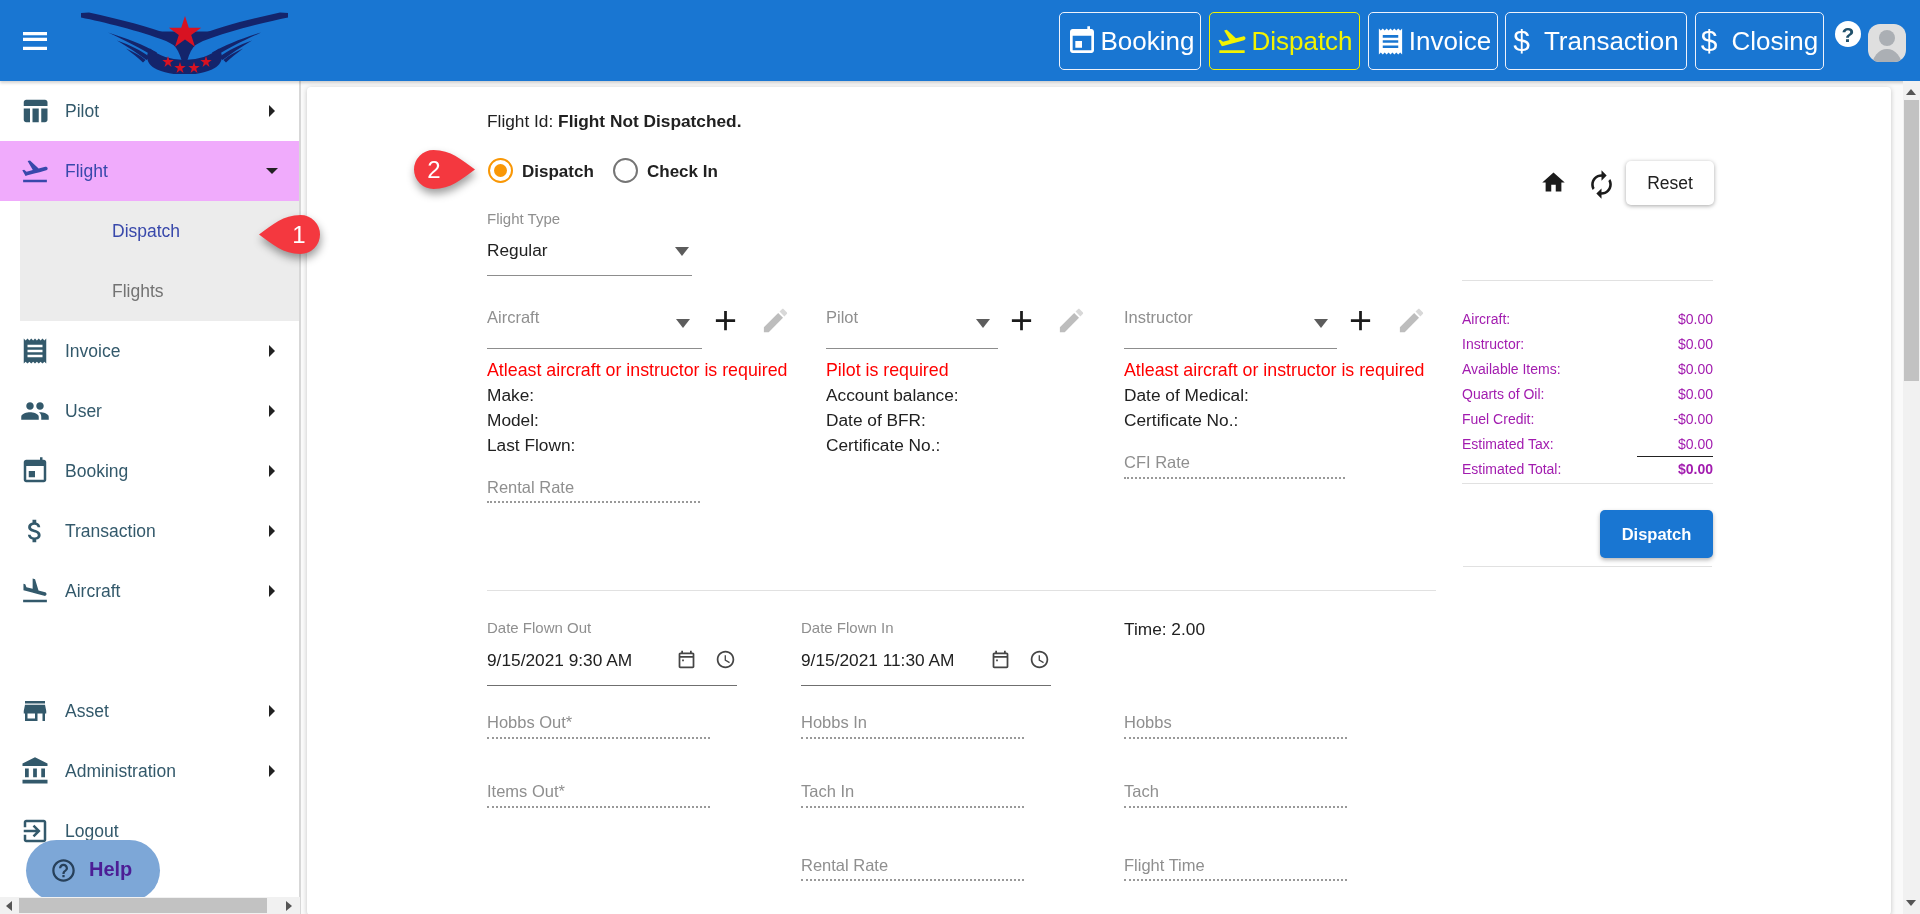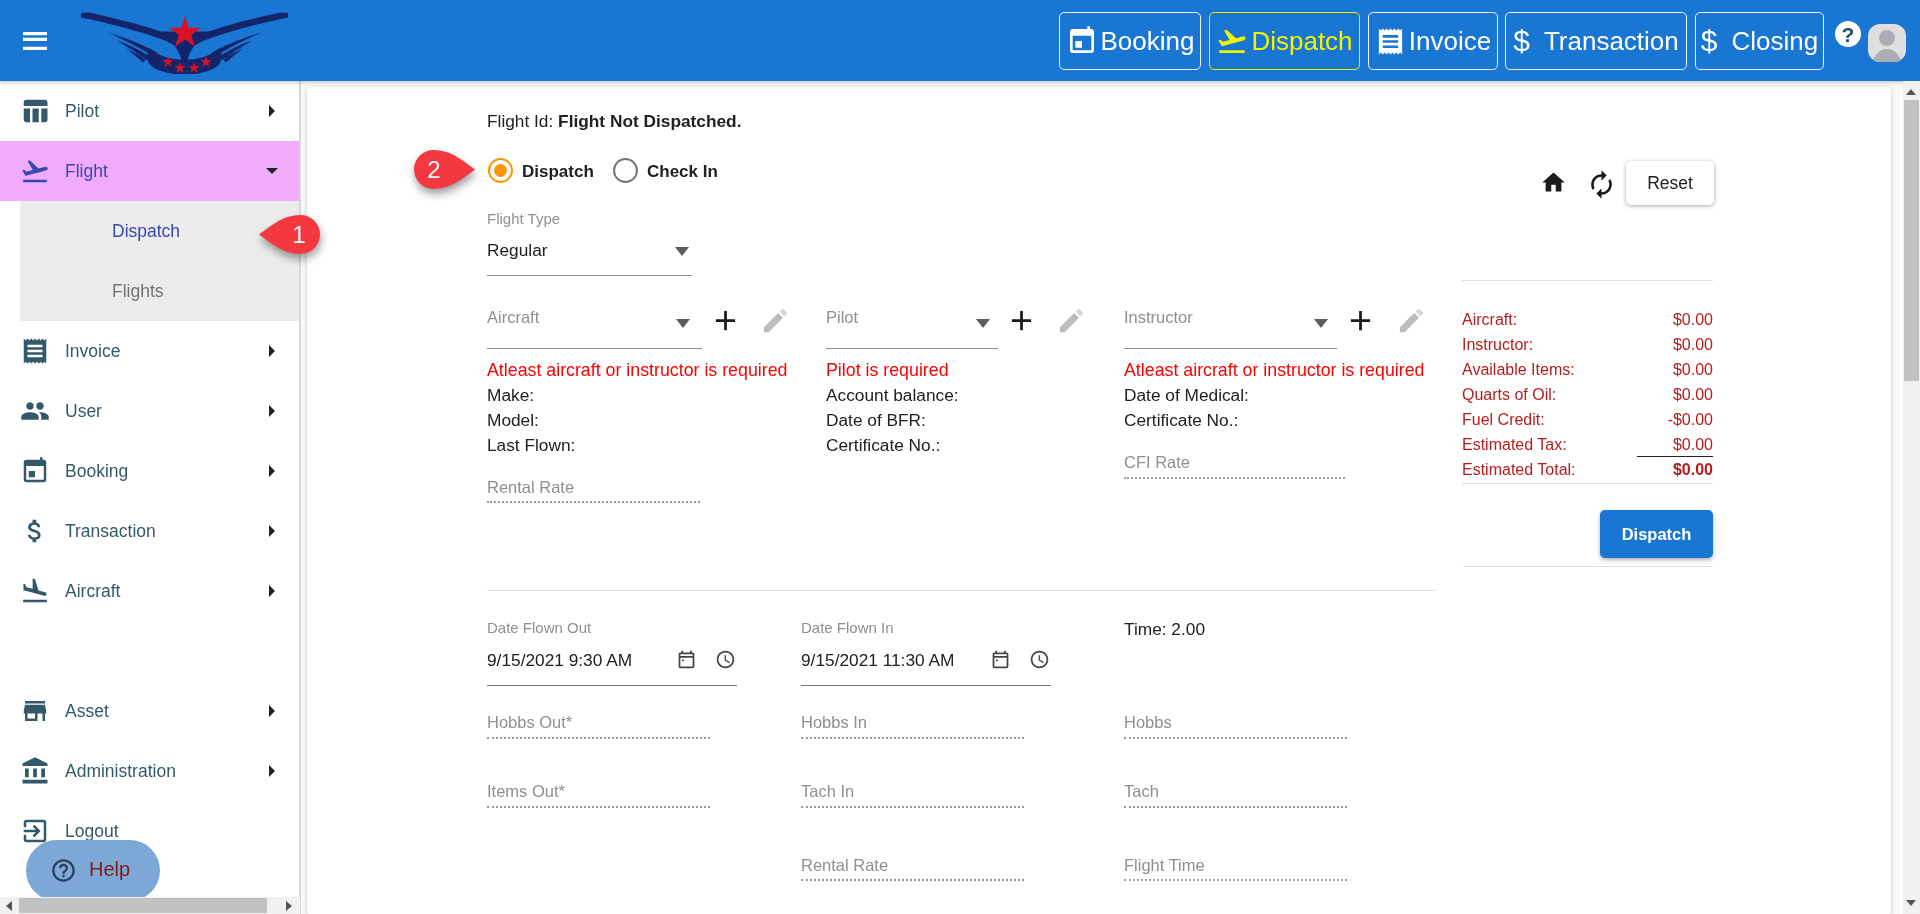--- a/index.html
+++ b/index.html
@@ -19,21 +19,21 @@
 .card{position:absolute;left:307px;top:87px;width:1584px;height:828px;background:#fff;border-radius:4px;box-shadow:0 1px 5px rgba(0,0,0,0.22);z-index:5}
 .glbl{color:#8f8f8f;font-size:15px}
 .glbl2{color:#8f8f8f;font-size:16.5px}
 .dtext{color:#212121;font-size:17.3px}
 .red{color:#fe0000;font-size:17.8px}
 .uline{border-top:1.5px solid #8d8d8d}
 .dotline{border-top:2px dotted #999}
 .divline{border-top:1px solid #e1e1e1}
 .selcaret{width:0;height:0;border-top:9px solid #5c5c5c;border-left:7px solid transparent;border-right:7px solid transparent}
 .radio{width:25px;height:25px;border-radius:50%;position:absolute}
-.sumrow{position:absolute;width:251px;left:1462px;font-size:16px;color:#b91c1c;white-space:nowrap}
+.sumrow{position:absolute;width:251px;left:1462px;font-size:14px;color:#a21caf;white-space:nowrap}
 .sumrow .v{position:absolute;right:0;top:0}
 .vsb{position:absolute;left:1903px;top:81px;width:17px;height:833px;background:#f1f1f1;z-index:40}
 .hsb{position:absolute;left:0;top:897px;width:300px;height:17px;background:#f1f1f1;z-index:40}
 .arrow{width:0;height:0;position:absolute}
 .pin{position:absolute;z-index:50;filter:drop-shadow(1px 5px 4px rgba(0,0,0,0.38))}
 </style>
 </head>
 <body>
 <div class="header">
   <svg class="a" style="left:19px;top:26px" width="32" height="32" viewBox="0 0 24 24" fill="#fff">
@@ -164,21 +164,21 @@
     <svg class="ic" width="30" height="30" viewBox="0 0 24 24" fill="#33596b">
         <path d="M4 10h3v7H4zM10.5 10h3v7h-3zM2 19h20v3H2zM17 10h3v7h-3zM12 1L2 6v2h20V6z"></path>
       </svg>
     <span class="lbl">Administration</span>
       <span class="caret-r"></span>
   </div>
   <div class="a" style="left:26px;top:759px;width:134px;height:61px;border-radius:31px;background:#7da7d7;z-index:60">
     <svg class="a" style="left:24px;top:17px" width="27" height="27" viewBox="0 0 24 24" fill="#27405a">
         <path d="M11 18h2v-2h-2v2zm1-16C6.48 2 2 6.48 2 12s4.48 10 10 10 10-4.48 10-10S17.52 2 12 2zm0 18c-4.41 0-8-3.59-8-8s3.59-8 8-8 8 3.59 8 8-3.59 8-8 8zm0-14c-2.21 0-4 1.79-4 4h2c0-1.1.9-2 2-2s2 .9 2 2c0 2-3 1.75-3 5h2c0-2.25 3-2.5 3-5 0-2.21-1.79-4-4-4z"></path>
       </svg>
-    <span class="a" style="left:63px;top:18px;font-size:20px;font-weight:normal;color:#7f1d1d">Help</span>
+    <span class="a" style="left:63px;top:18px;font-size:20px;font-weight:bold;color:#4c1d95">Help</span>
   </div>
 </div>
 <div class="card"></div>
 <div class="a" style="left:0;top:0;z-index:10">
   <div class="a dtext" style="left:487px;top:111px">Flight Id: <b>Flight Not Dispatched.</b></div>
 
   <div class="radio" style="left:488px;top:158px;border:2.2px solid #f99705"></div>
   <div class="a" style="left:494px;top:164px;width:13px;height:13px;border-radius:50%;background:#f99705"></div>
   <div class="a dtext" style="left:522px;top:162px;font-weight:bold;font-size:17px">Dispatch</div>
   <div class="radio" style="left:613px;top:158px;border:2.2px solid #757575"></div>

